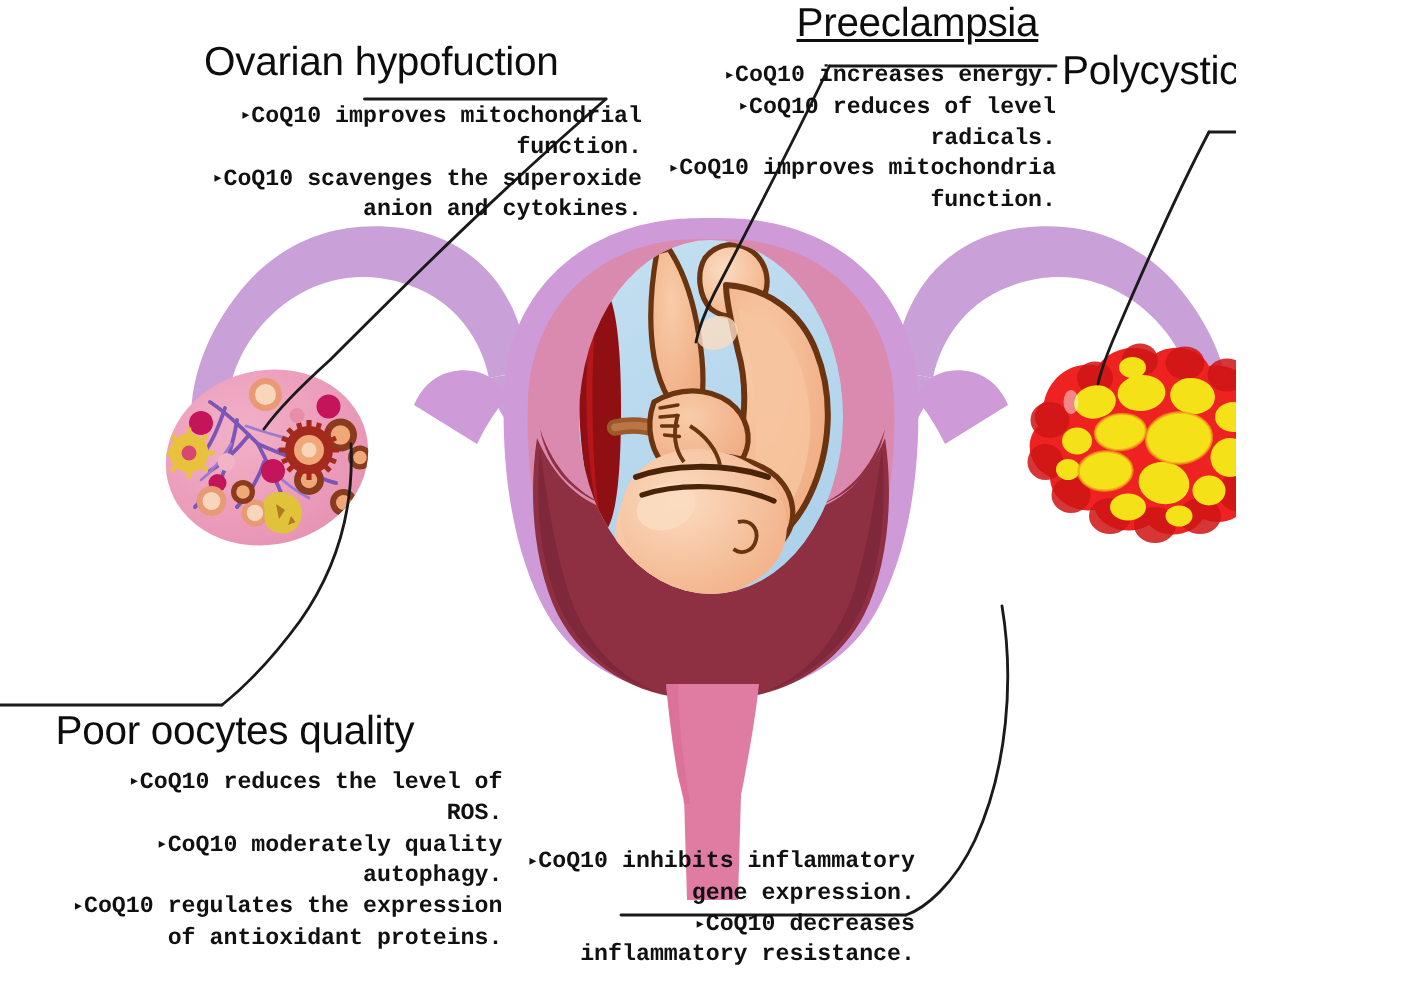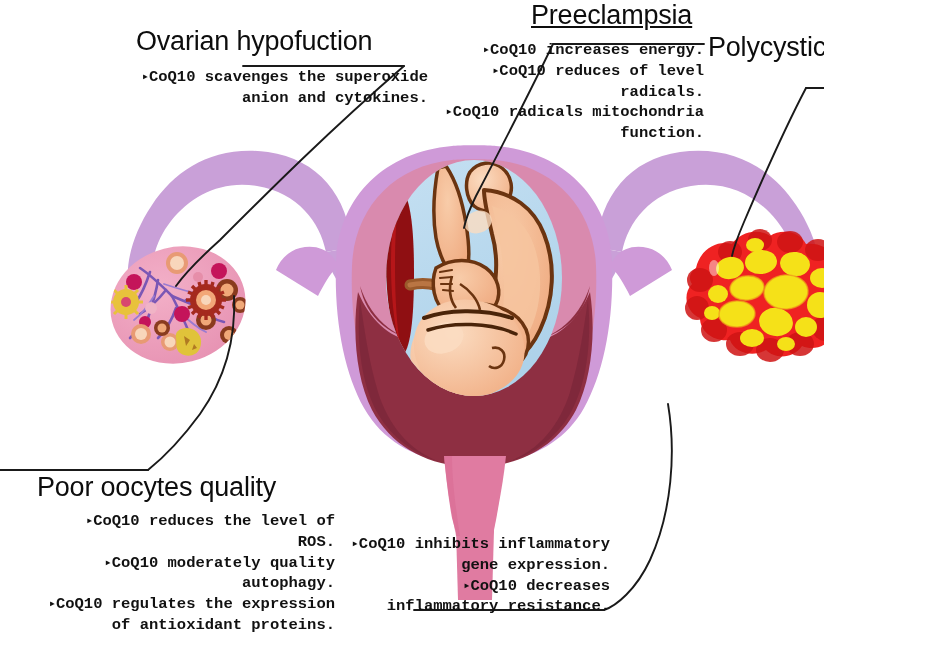--- a/index.html
+++ b/index.html
@@ -66,21 +66,21 @@
   #co-preeclampsia .bullets { margin-top: 9px; width: 280px; }
 
   #co-polycystic-ovaries { left: 668px; top: 32px; }
   #co-polycystic-ovaries .heading { margin-left: 40px; }
   #co-polycystic-ovaries .bullets { margin-top: 10px; width: 280px; }
 
   #co-poor-oocytes-quality { left: 6px; top: 472px; margin-left: 29px; }
   #co-poor-oocytes-quality .heading { margin-left: 2px; }
   #co-poor-oocytes-quality .bullets { margin-top: 8px; width: 300px; }
 
-  #co-pelvic-inflammatory { left: 330px; top: 534px; }
+  #co-pelvic-inflammatory { left: 330px; top: 564px; }
   #co-pelvic-inflammatory .bullets { width: 280px; }
   #co-pelvic-inflammatory .heading { margin-left: 0px; margin-top: 6px; }
 </style>
 </head>
 <body>
 
 <div id="page">
 
   <svg id="art" viewBox="0 0 948 654" xmlns="http://www.w3.org/2000/svg">
 
@@ -416,36 +416,39 @@
 
       <path d="M668 404 C 676 452, 672 512, 650 560 C 636 590, 616 606, 604 610"></path>
       <path d="M604 610 L 414 610"></path>
     </g>
   </svg>
 
   <div class="block" id="co-ovarian-hypofunction">
     <div class="heading">Ovarian hypofuction</div>
     <div class="bullets">
       <div class="li">
+        <span class="mark">▸</span><span>CoQ10 improves mitochondrial function.</span>
+      </div>
+      <div class="li">
         <span class="mark">▸</span><span>CoQ10 scavenges the superoxide anion and cytokines.</span>
       </div>
     </div>
   </div>
 
   <div class="block" id="co-preeclampsia">
     <div class="heading">Preeclampsia</div>
     <div class="bullets">
       <div class="li">
         <span class="mark">▸</span><span>CoQ10 increases energy.</span>
       </div>
       <div class="li">
         <span class="mark">▸</span><span>CoQ10 reduces of level radicals.</span>
       </div>
       <div class="li">
-        <span class="mark">▸</span><span>CoQ10 radicals mitochondria function.</span>
+        <span class="mark">▸</span><span>CoQ10 improves mitochondria function.</span>
       </div>
     </div>
   </div>
 
   <div class="block" id="co-polycystic-ovaries">
     <div class="heading">Polycystic ovaries</div>
   </div>
 
   <div class="block" id="co-poor-oocytes-quality">
     <div class="heading">Poor oocytes quality</div>

